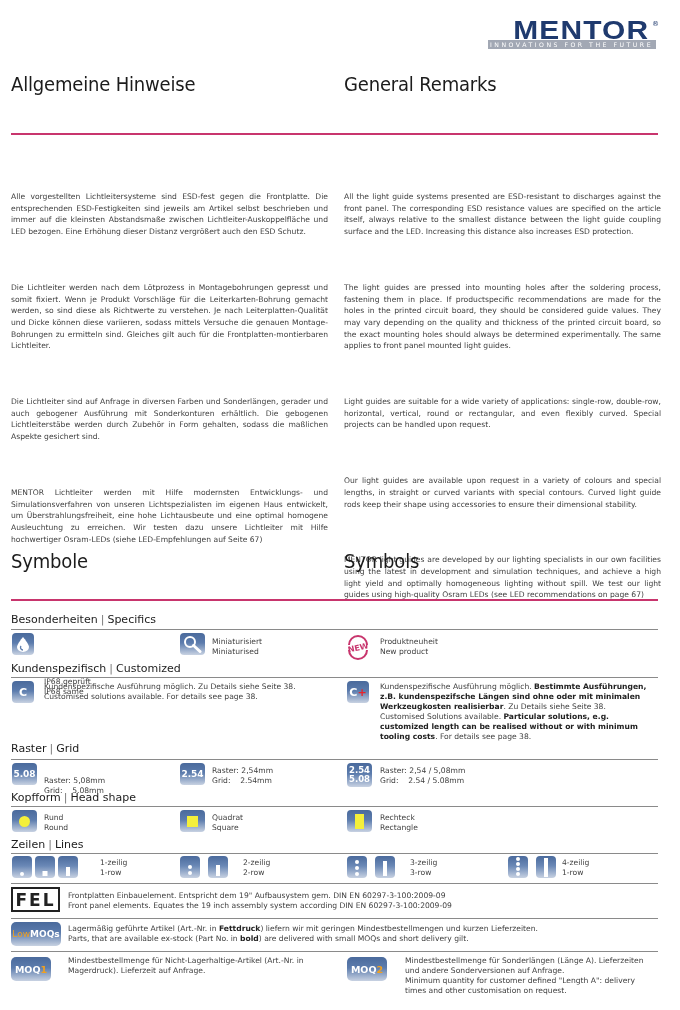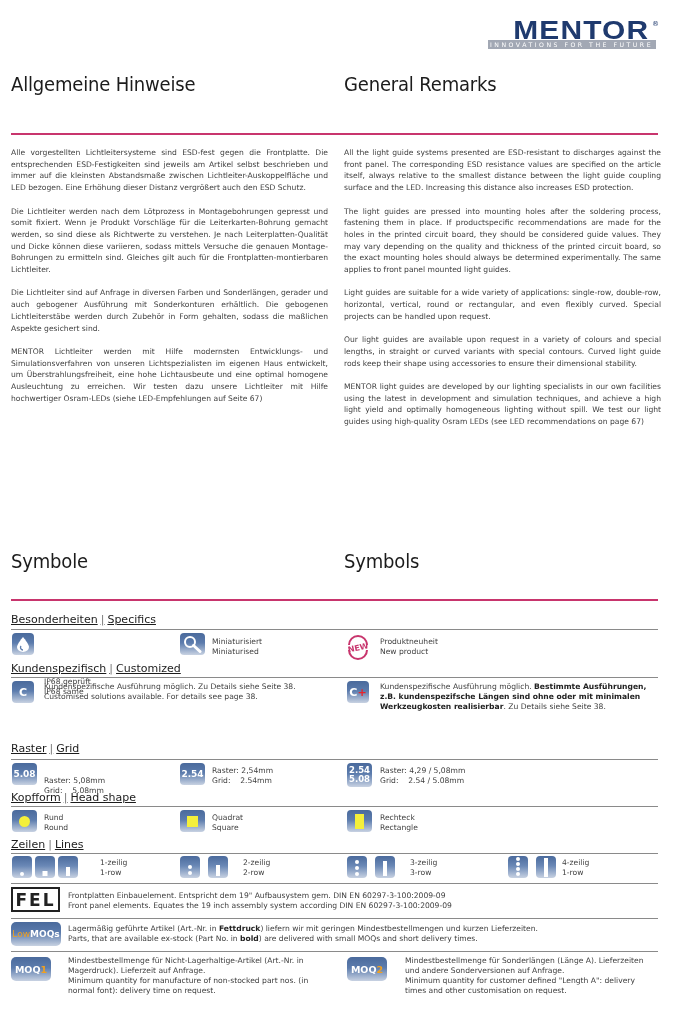--- a/index.html
+++ b/index.html
@@ -8,23 +8,23 @@
 
   .logo { position: absolute; left: 488px; top: 16px; width: 175px; height: 34px; }
   .logo-word { position: absolute; right: 14px; top: 0; font-family: "Liberation Sans", sans-serif; font-weight: bold; font-size: 26px; color: #1f3a6e; letter-spacing: 1px; line-height: 28px; transform: scaleX(1.15); transform-origin: right; }
   .logo-reg { position: absolute; right: 4px; top: 4px; font-size: 7px; color: #1f3a6e; }
   .logo-tag { position: absolute; left: 0; top: 24px; width: 168px; height: 9px; background: #a2a8b4; color: #ffffff; font-family: "DejaVu Sans", sans-serif; font-size: 6.2px; letter-spacing: 2.5px; line-height: 9px; padding-left: 2px; white-space: nowrap; overflow: hidden; }
 
   .h1 { position: absolute; font-family: "DejaVu Sans", sans-serif; font-size: 20px; color: #1c1c1c; letter-spacing: -0.2px; transform: scaleX(0.9); transform-origin: left; }
   .rule-pink { position: absolute; left: 11px; width: 647px; height: 2px; background: #c8356d; }
 
   .col { position: absolute; width: 317px; font-size: 7.6px; line-height: 11.7px; color: #404040; text-align: justify; }
-  .col p { margin-bottom: 11.7px; }
-
-  .sec-title { position: absolute; left: 11px; font-size: 11px; color: #1c1c1c; white-space: nowrap; text-decoration: underline; }
+  .col p { margin-bottom: 11.7px; margin-top: 44px; }
+
+  .sec-title { position: absolute; left: 11px; font-size: 11px; color: #1c1c1c; white-space: nowrap; }
   .sec-title .sep { color: #777; padding: 0 3px; }
   .rule-grey { position: absolute; left: 11px; width: 647px; height: 1px; background: #8a8a8a; }
 
   .icon { position: absolute; width: 27px; height: 22px; border-radius: 4px; background: linear-gradient(to bottom, #4a6a9c 0%, #5c7cad 45%, #c8d2e2 100%); color: #fff; display: flex; align-items: center; justify-content: center; font-weight: bold; font-family: "DejaVu Sans", sans-serif; }
   .icon-sm { width: 22px; height: 22px; }
   .lbl { position: absolute; font-size: 7.6px; line-height: 10px; color: #404040; }
   .lbl b { color: #222; }
 
   .fel { position: absolute; left: 11px; top: 887px; width: 49px; height: 25px; border: 2px solid #222; font-family: "DejaVu Sans", sans-serif; font-weight: bold; font-size: 17px; color: #222; display: flex; align-items: center; justify-content: center; letter-spacing: 2px; }
   .wide-icon { position: absolute; height: 24px; border-radius: 5px; background: linear-gradient(to bottom, #4a6a9c 0%, #5c7cad 45%, #c8d2e2 100%); color: #fff; font-weight: bold; display: flex; align-items: center; justify-content: center; font-size: 9.5px; }
@@ -118,20 +118,21 @@
   <div>Kundenspezifische Ausführung möglich. Zu Details siehe Seite 38.</div>
   <div>Customised solutions available. For details see page 38.</div>
 </div>
 
 <div class="icon icon-sm" style="left:347px; top:681px; font-size:11px;">
   <span>C</span>
     <span class="red">+</span>
 </div>
 <div class="lbl" style="left:380px; top:682px; width:280px;">
   <div><span>Kundenspezifische Ausführung möglich. </span><b>Bestimmte Ausführungen, z.B. kundenspezifsche Längen sind ohne oder mit minimalen Werkzeugkosten realisierbar</b><span>. Zu Details siehe Seite 38.</span></div>
+  <div><span>Customised Solutions available. </span><b>Particular solutions, e.g. customized length can be realised without or with minimum  tooling costs</b><span>. For details see page 38.</span></div>
 </div>
 
 <div class="sec-title" style="top:742px;">
   <span>Raster</span><span class="sep">|</span><span>Grid</span>
 </div>
 <div class="rule-grey" style="top:759px;"></div>
 
 <div class="icon" style="left:12px; top:763px; width:25px; font-size:9px;">5.08</div>
 <div class="lbl" style="left:44px; top:752px;margin-top:24px;">
   <div>Raster: 5,08mm</div>
@@ -142,21 +143,21 @@
 <div class="lbl" style="left:212px; top:766px;">
   <div>Raster: 2,54mm</div>
   <div style="white-space:pre">Grid:    2.54mm</div>
 </div>
 
 <div class="icon" style="left:347px; top:763px; width:25px; height:24px; font-size:8.5px; flex-direction:column; line-height:9px;">
   <span>2.54</span>
   <span>5.08</span>
 </div>
 <div class="lbl" style="left:380px; top:766px;">
-  <div>Raster: 4,29 / 5,08mm</div>
+  <div>Raster: 2,54 / 5,08mm</div>
   <div style="white-space:pre">Grid:    2.54 / 5.08mm</div>
 </div>
 
 <div class="sec-title" style="top:791px;">
   <span>Kopfform</span><span class="sep">|</span><span>Head shape</span>
 </div>
 <div class="rule-grey" style="top:806px;"></div>
 
 <div class="icon" style="left:12px; top:810px; width:25px;">
     <div class="yellow-dot"></div>
@@ -257,32 +258,31 @@
 </div>
 
 <div class="rule-grey" style="top:918px;"></div>
 
 <div class="wide-icon" style="left:11px; top:922px; width:50px; font-size:9px;">
   <span class="orange" style="font-weight:normal;">Low</span>
     <span>MOQs</span>
 </div>
 <div class="lbl" style="left:68px; top:924px;">
   <div><span>Lagermäßig geführte Artikel (Art.-Nr. in </span><b>Fettdruck</b><span>) liefern wir mit geringen Mindestbestellmengen und kurzen Lieferzeiten.</span></div>
-  <div><span>Parts, that are available ex-stock (Part No. in </span><b>bold</b><span>) are delivered with small MOQs and short delivery times.</span></div>
+  <div><span>Parts, that are available ex-stock (Part No. in </span><b>bold</b><span>) are delivered with small MOQs and short delivery gilt.</span></div>
 </div>
 
 <div class="rule-grey" style="top:951px;"></div>
 
 <div class="wide-icon" style="left:11px; top:957px; width:40px;">
   <span>MOQ</span>
     <span class="orange">1</span>
 </div>
 <div class="lbl" style="left:68px; top:956px; width:250px;">
   <div>Mindestbestellmenge für Nicht-Lagerhaltige-Artikel (Art.-Nr. in Magerdruck). Lieferzeit auf Anfrage.</div>
-  <div>Minimum quantity for manufacture of non-stocked part nos. (in normal font): delivery time on request.</div>
 </div>
 
 <div class="wide-icon" style="left:347px; top:957px; width:40px;">
   <span>MOQ</span>
     <span class="orange">2</span>
 </div>
 <div class="lbl" style="left:405px; top:956px; width:250px;">
   <div>Mindestbestellmenge für Sonderlängen (Länge A). Lieferzeiten und andere Sonderversionen auf Anfrage.</div>
   <div>Minimum quantity for customer defined "Length A": delivery times and other customisation on request.</div>
 </div>

